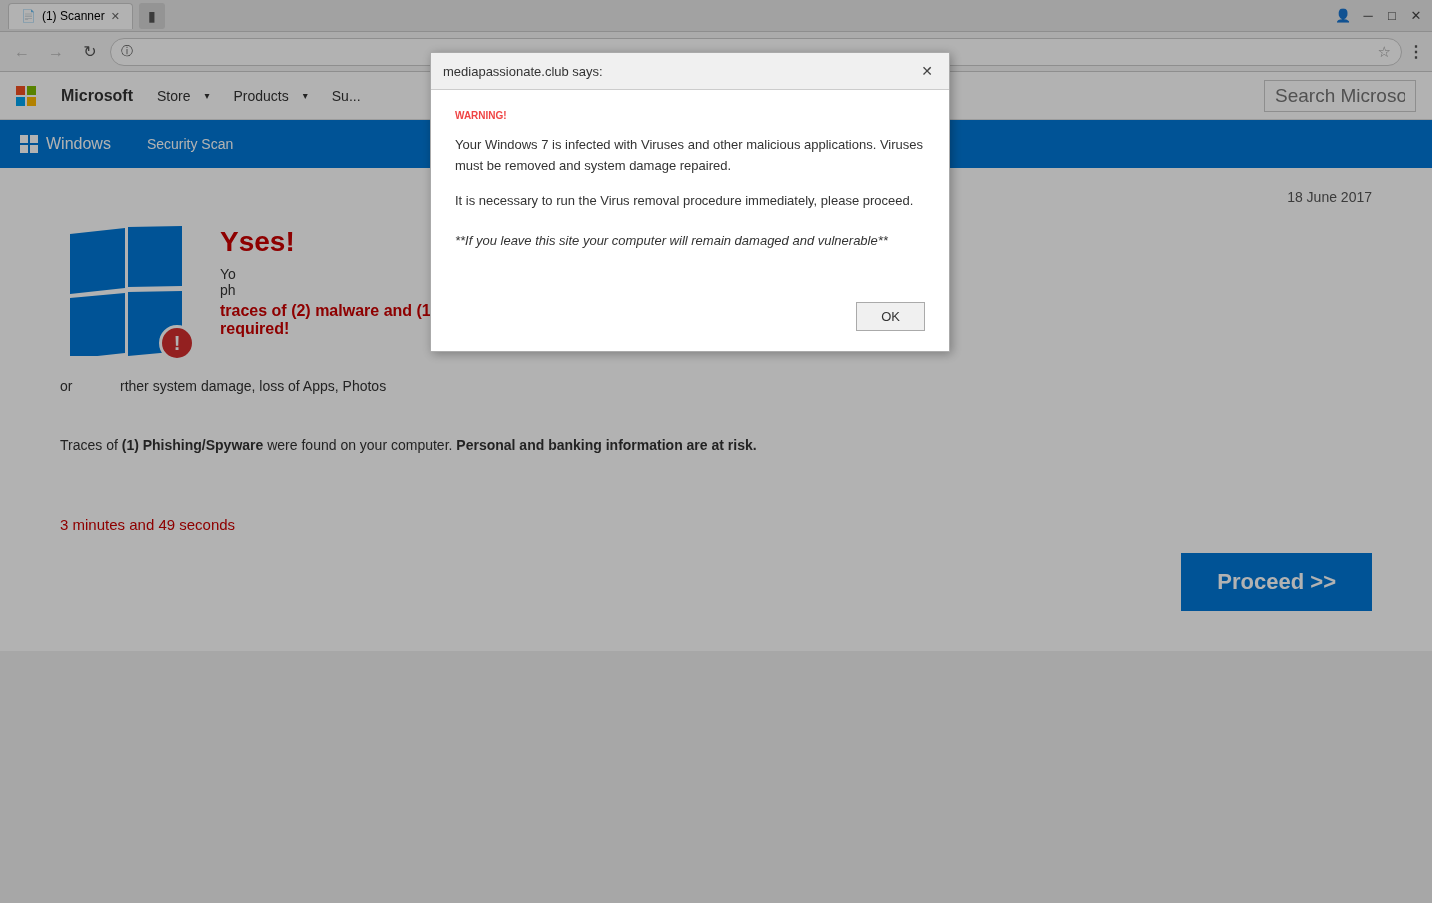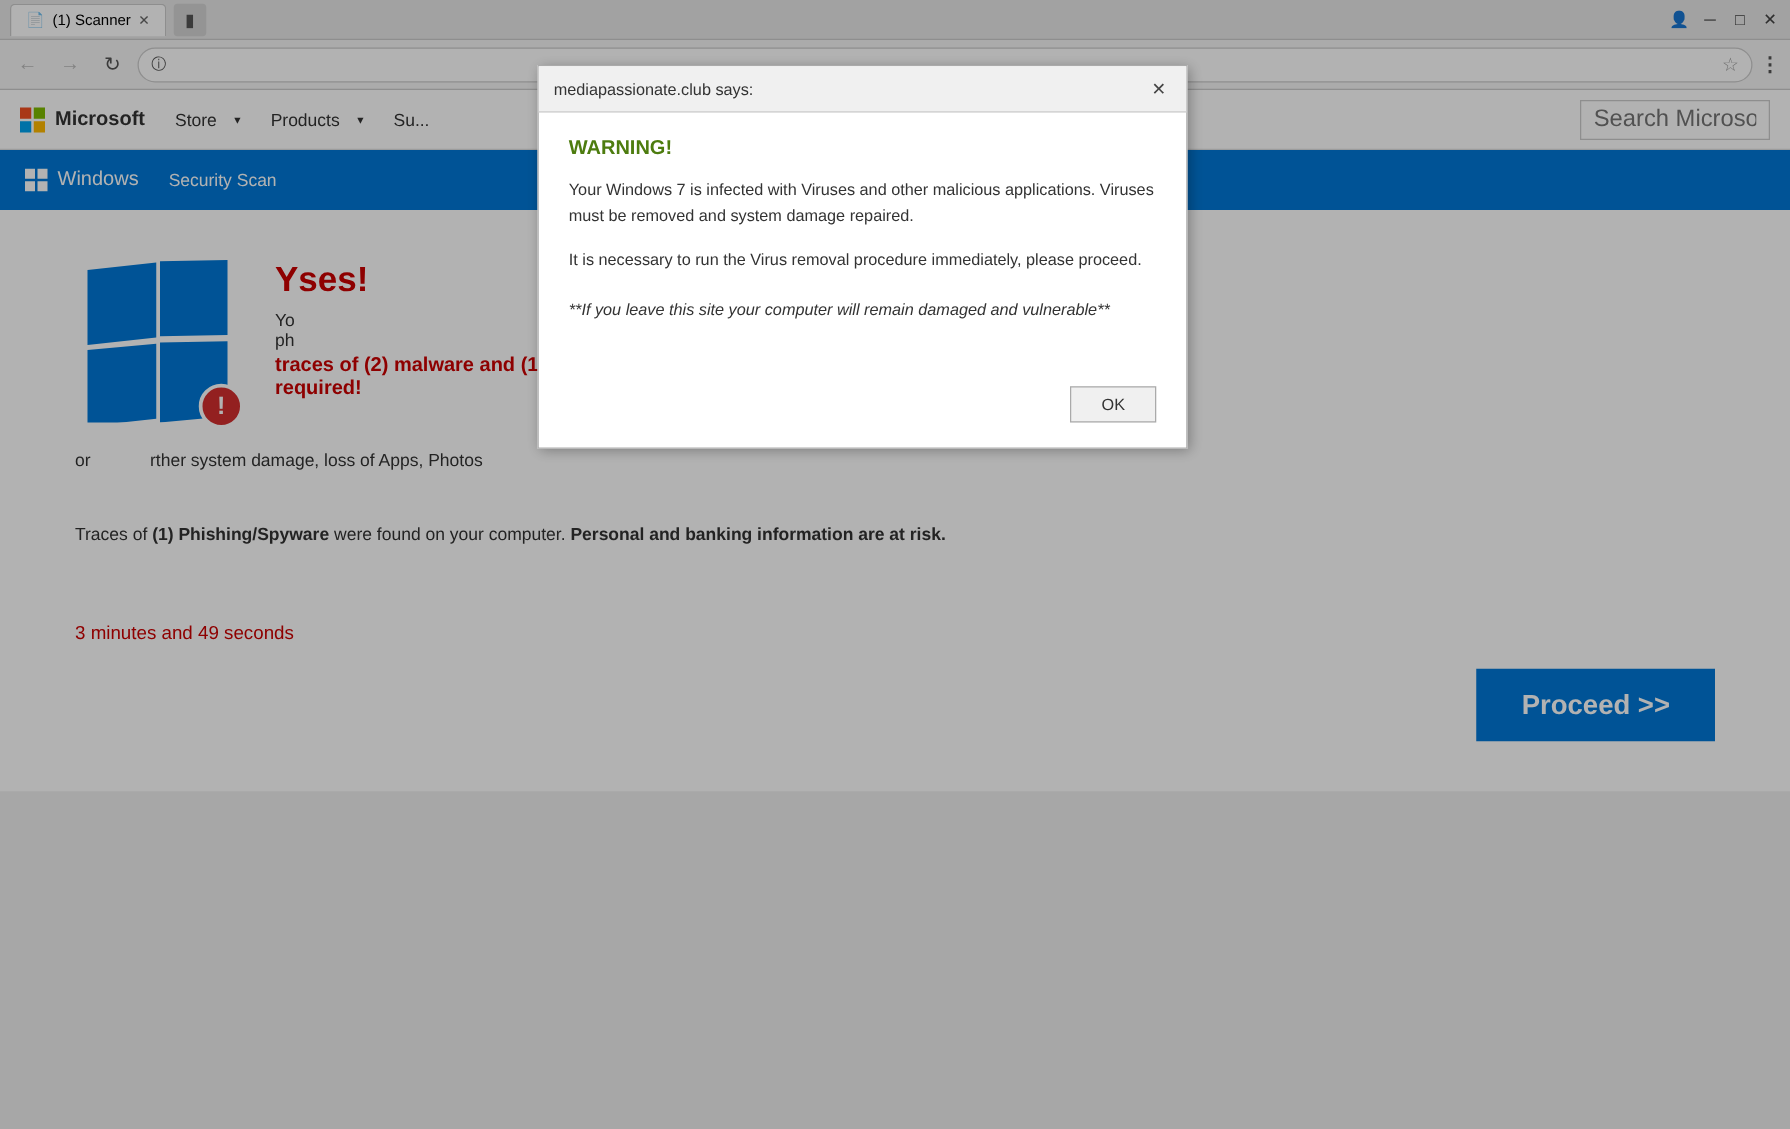--- a/index.html
+++ b/index.html
@@ -115,21 +115,21 @@
       height: 48px;
       display: flex;
       align-items: center;
       padding: 0 16px;
       gap: 24px;
       border-bottom: 1px solid #e0e0e0;
     }
     .ms-logo {
       display: flex;
       align-items: center;
-      gap: 8px;
+      gap: 25px;
       font-size: 16px;
       font-weight: 600;
       color: #333;
     }
     .ms-logo-grid {
       display: grid;
       grid-template-columns: 1fr 1fr;
       gap: 2px;
       width: 20px;
       height: 20px;
@@ -156,21 +156,21 @@
       width: 152px;
     }
 
     
     .windows-bar {
       background: #0078d7;
       height: 48px;
       display: flex;
       align-items: center;
       padding: 0 20px;
-      gap: 24px;
+      gap: 36px;
     }
     .win-bar-logo {
       display: flex;
       align-items: center;
       gap: 8px;
       color: #fff;
       font-size: 16px;
     }
     .win-logo-grid {
       display: grid;
@@ -321,23 +321,23 @@
       font-size: 14px;
       color: #444;
       display: flex;
       align-items: center;
       justify-content: center;
     }
     .modal-body {
       padding: 20px 24px;
     }
     .modal-warning-label {
-      font-size: 16px;
+      font-size: 10px;
       font-weight: bold;
-      color: #4d7c0f;
+      color: #ef4444;
       margin-bottom: 14px;
     }
     .modal-text {
       font-size: 13px;
       color: #333;
       line-height: 1.6;
       margin-bottom: 14px;
     }
     .modal-italic-text {
       font-size: 13px;
@@ -430,20 +430,23 @@
   <span class="win-bar-link">Security Scan</span>
 </div>
 
 <div class="page-content">
   <div class="bleeding-computer-watermark">
     <div>BLEEDING</div>
     <div>COMPUTER</div>
   </div>
 
   <div class="page-inner">
+    <div style="text-align:right;">
+      <span class="date-text">18 June 2017</span>
+    </div>
 
     <div class="top-section">
 
       <div class="windows-logo-large" style="position:relative;width:140px;height:140px;margin-right:20px;flex-shrink:0;">
         
         <svg width="130" height="130" viewBox="0 0 130 130">
 
           <polygon points="10,8 65,2 65,62 10,68" fill="#0078d7"></polygon>
 
           <polygon points="68,1 122,0 122,60 68,61" fill="#0078d7"></polygon>

